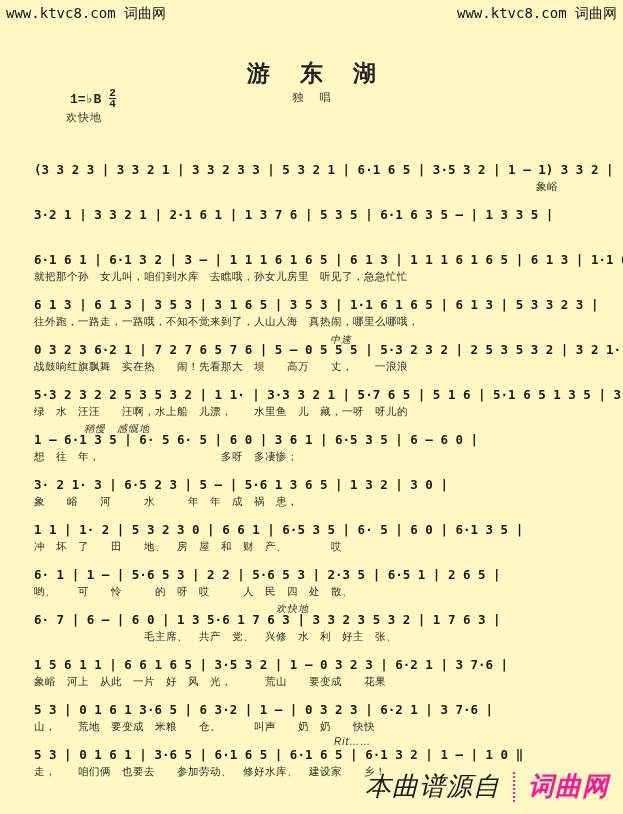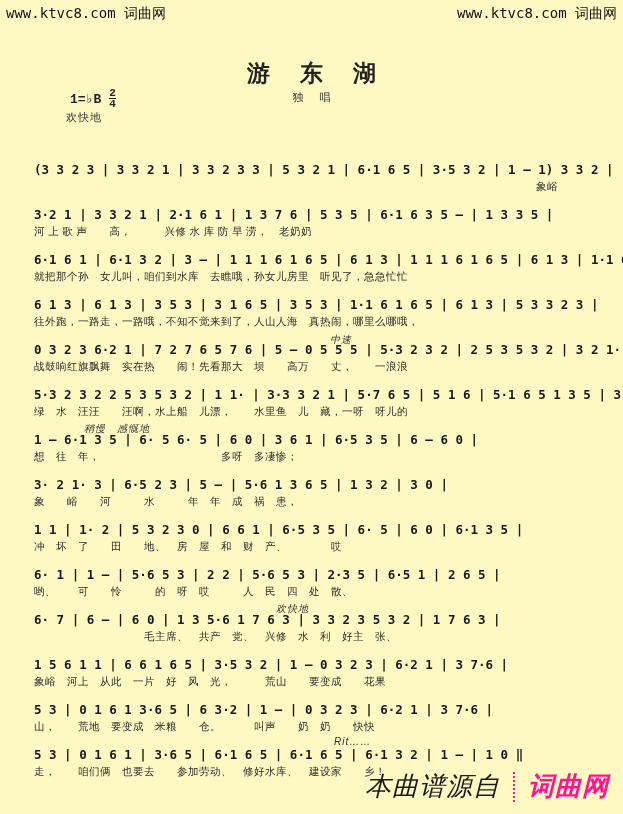--- a/index.html
+++ b/index.html
@@ -58,21 +58,20 @@
 
   <div class="score">
 
     <div class="sys" id="sys1">
       <div class="notes">(3 3 2 3 | 3 3 2 1 | 3 3 2 3 3 | 5 3 2 1 | 6·1 6 5 | 3·5 3 2 | 1 —  1) 3 3 2 |</div>
       <div class="lyrics lyr-right">象峪</div>
     </div>
 
     <div class="sys" id="sys2">
       <div class="notes">3·2 1 | 3 3  2 1 | 2·1 6 1 | 1 3 7 6 | 5 3 5 | 6·1 6 3  5 — | 1 3 3 5 |</div>
-      <div class="lyrics">河 上 歌 声　　高，　　　兴修 水 库 防 旱 涝，　老奶奶</div>
     </div>
 
     <div class="sys" id="sys3">
       <div class="notes">6·1 6 1 | 6·1 3 2 | 3 — | 1 1 1 6 1 6 5 | 6 1 3 | 1 1 1 6 1 6 5 | 6 1 3 | 1·1 6 1 6 5 |</div>
       <div class="lyrics">就把那个孙　女儿叫，咱们到水库　去瞧哦，孙女儿房里　听见了，急急忙忙</div>
     </div>
 
     <div class="sys" id="sys4">
       <div class="notes">6 1 3 | 6 1 3 | 3 5 3 | 3 1 6 5 | 3 5 3 | 1·1 6 1 6 5 | 6 1 3 | 5 3 3 2 3 |</div>
       <div class="lyrics">往外跑，一路走，一路哦，不知不觉来到了，人山人海　真热闹，哪里么哪哦，</div>

